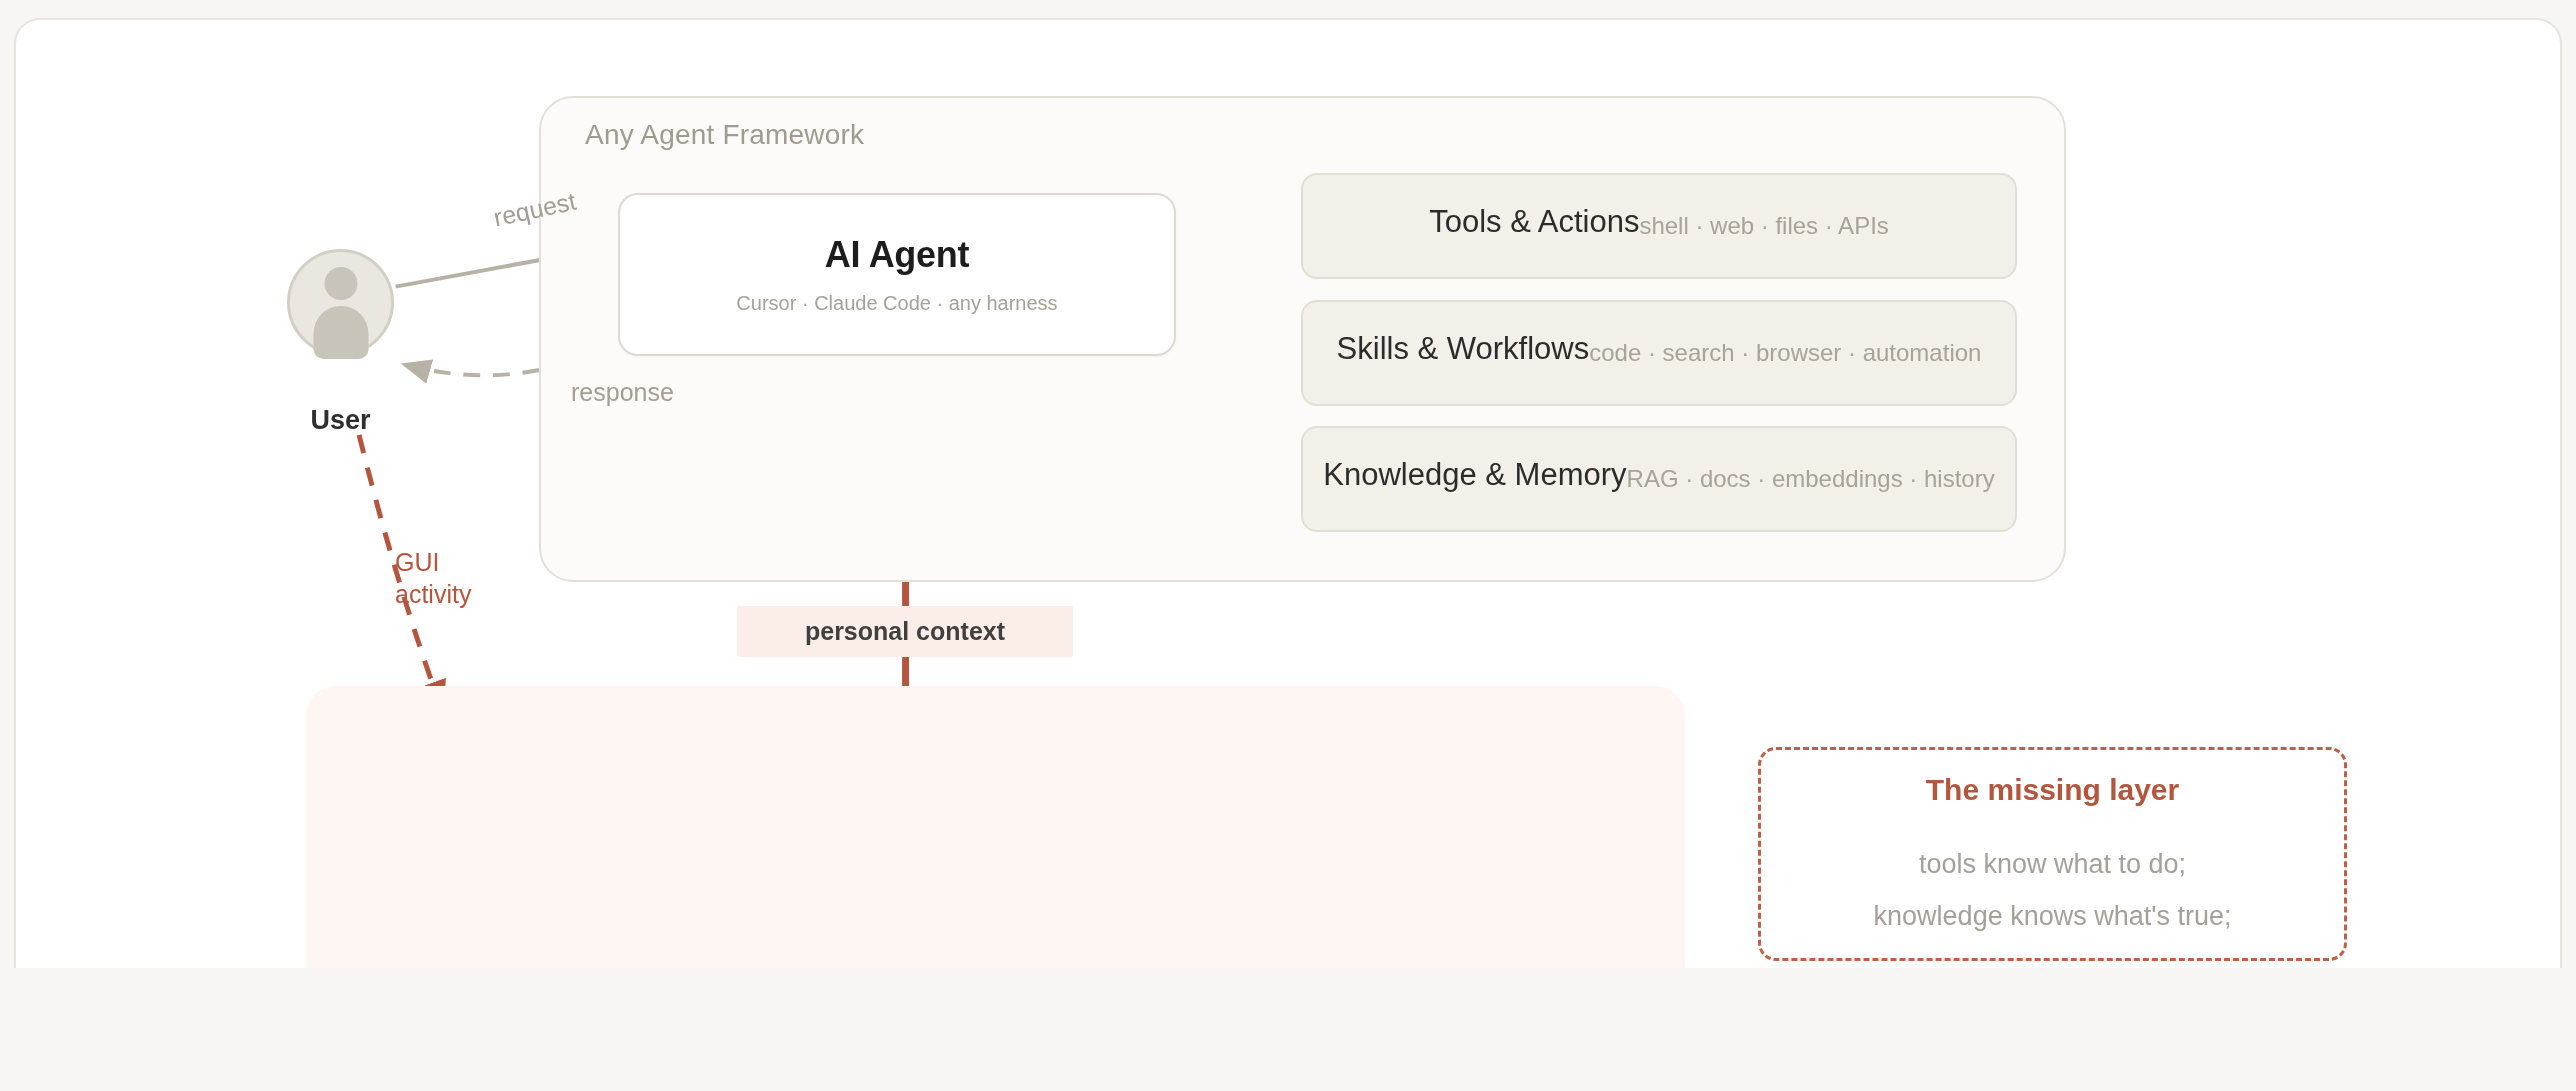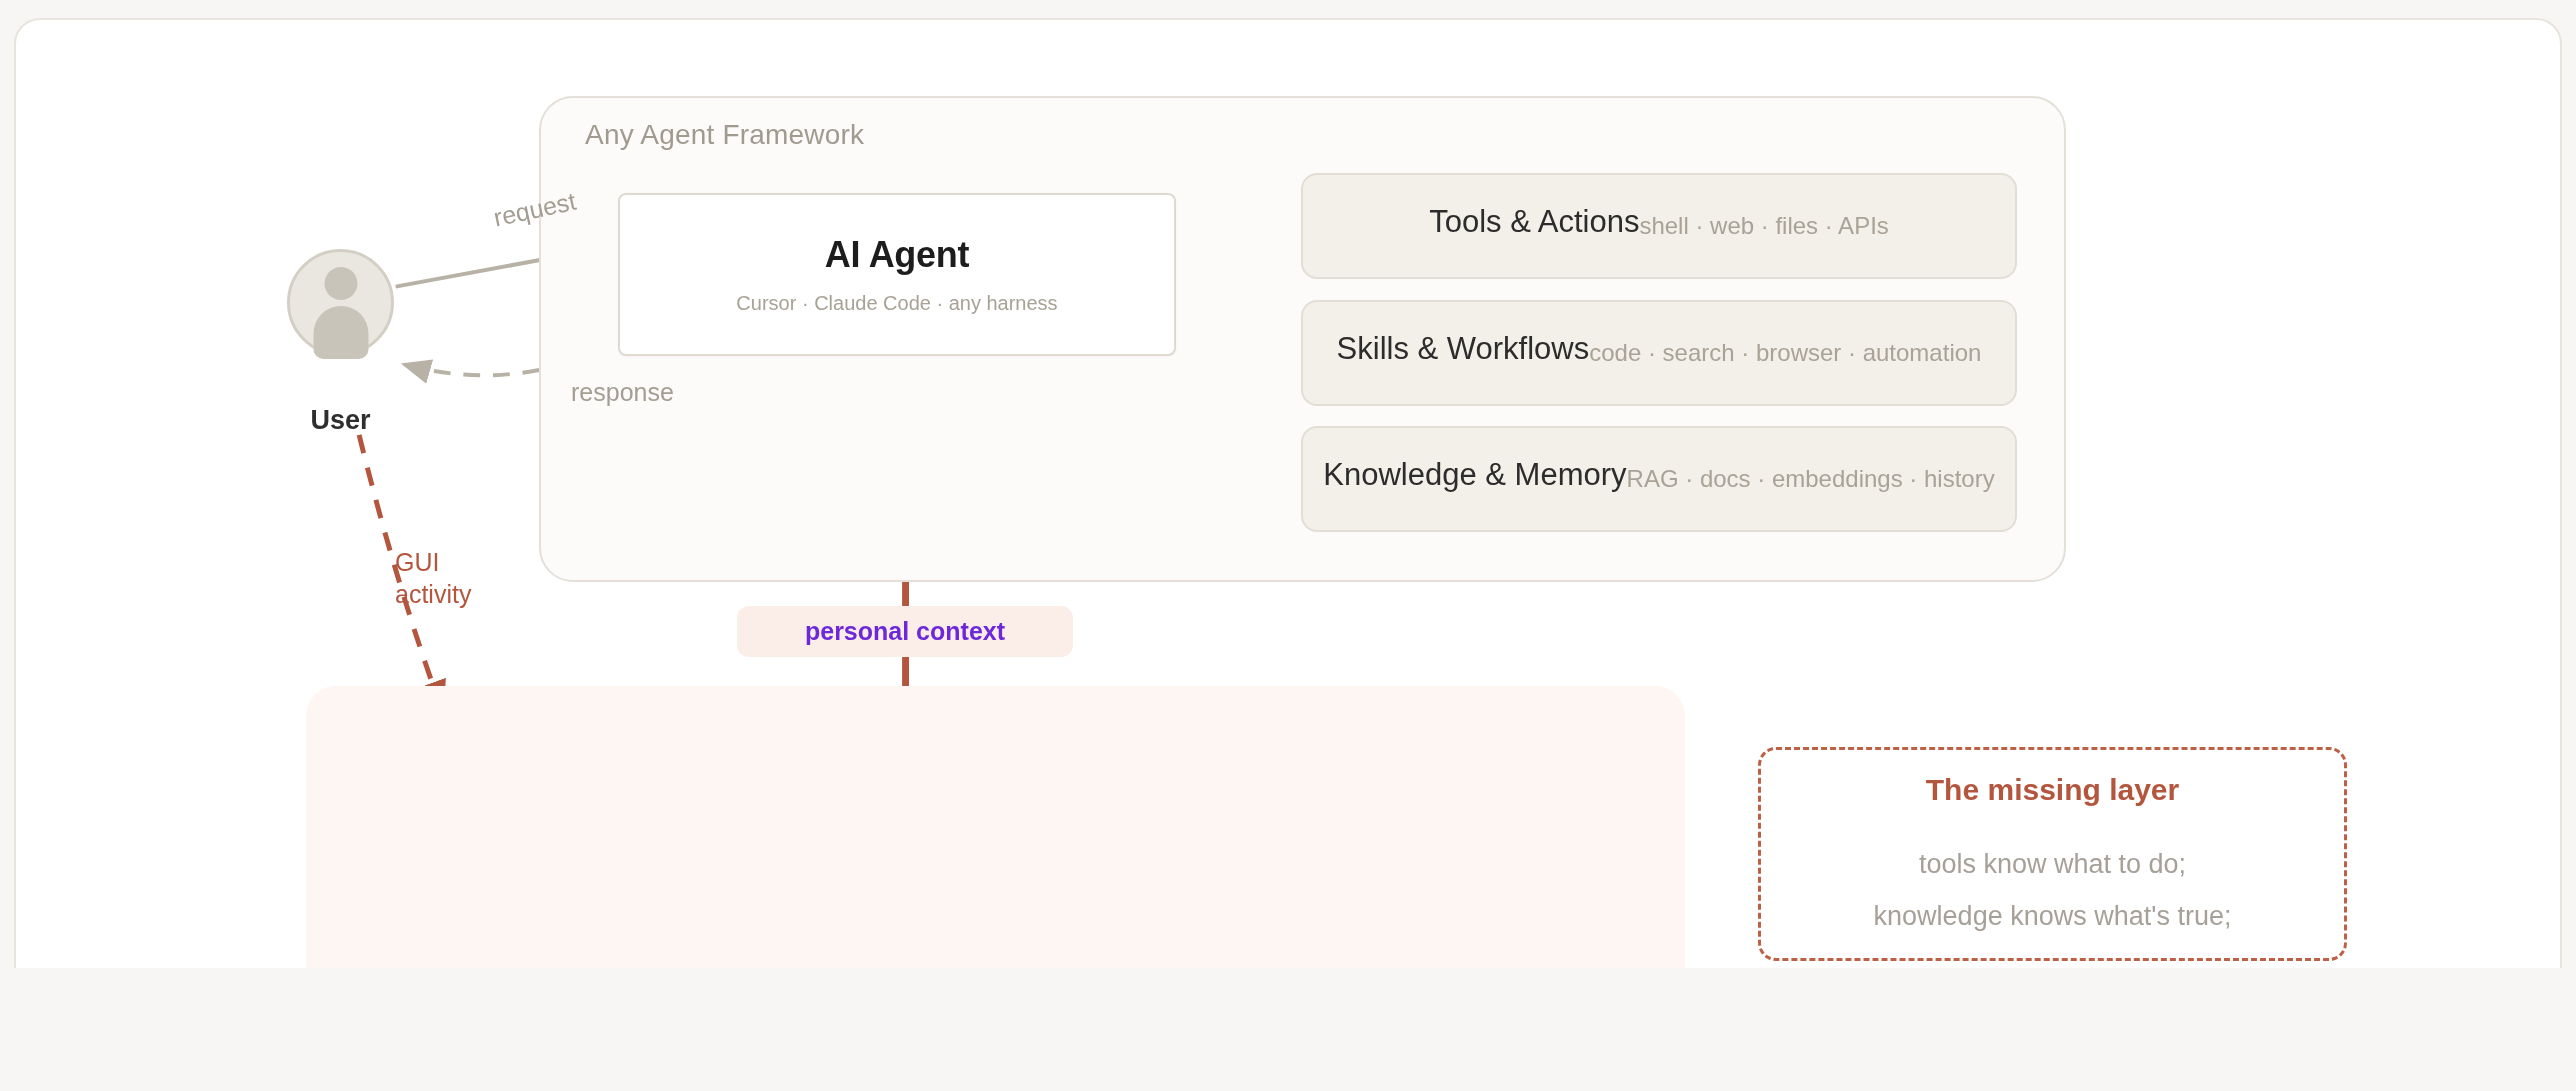--- a/index.html
+++ b/index.html
@@ -57,21 +57,21 @@
   }
   
   #agent {
     position: absolute;
     left: 618px;
     top: 193px;
     width: 558px;
     height: 163px;
     background: #ffffff;
     border: 2px solid #ded9d1;
-    border-radius: 8px;
+    border-radius: 20px;
     box-sizing: border-box;
     display: flex;
     flex-direction: column;
     align-items: center;
     justify-content: center;
     box-shadow: 0 1px 3px rgba(0,0,0,0.03);
   }
   #agent .agent-title {
     font-size: 36px;
     font-weight: bold;
@@ -183,27 +183,27 @@
     line-height: 1.28;
   }
   
   #pill {
     position: absolute;
     left: 737px;
     top: 606px;
     width: 336px;
     height: 51px;
     background: #fbeee8;
-    border-radius: 12px;
+    border-radius: 2px;
     display: flex;
     align-items: center;
     justify-content: center;
     font-size: 25px;
     font-weight: bold;
-    color: #6d28d9;
+    color: #404040;
   }
   
   #catchme-halo {
     position: absolute;
     left: 306px;
     top: 686px;
     width: 1379px;
     height: 308px;
     background: #fdf6f3;
     border-radius: 30px;

